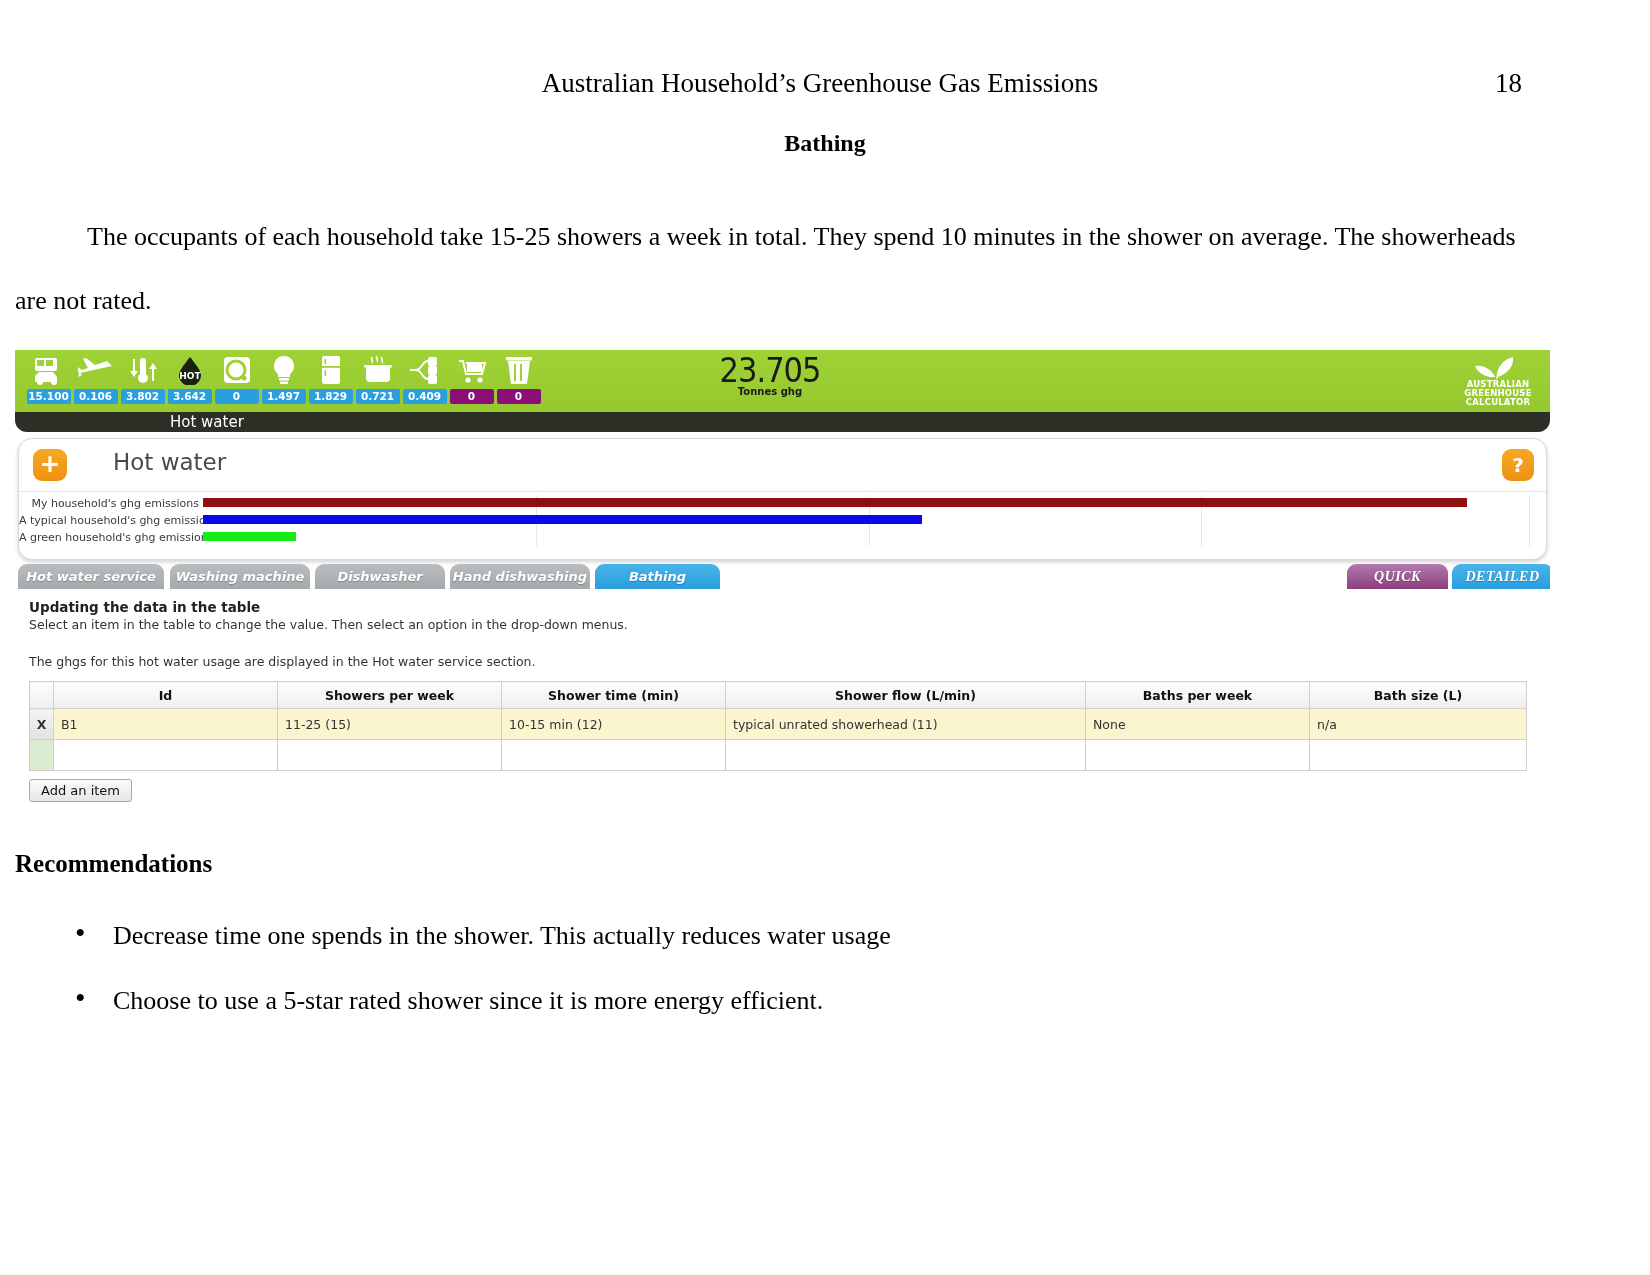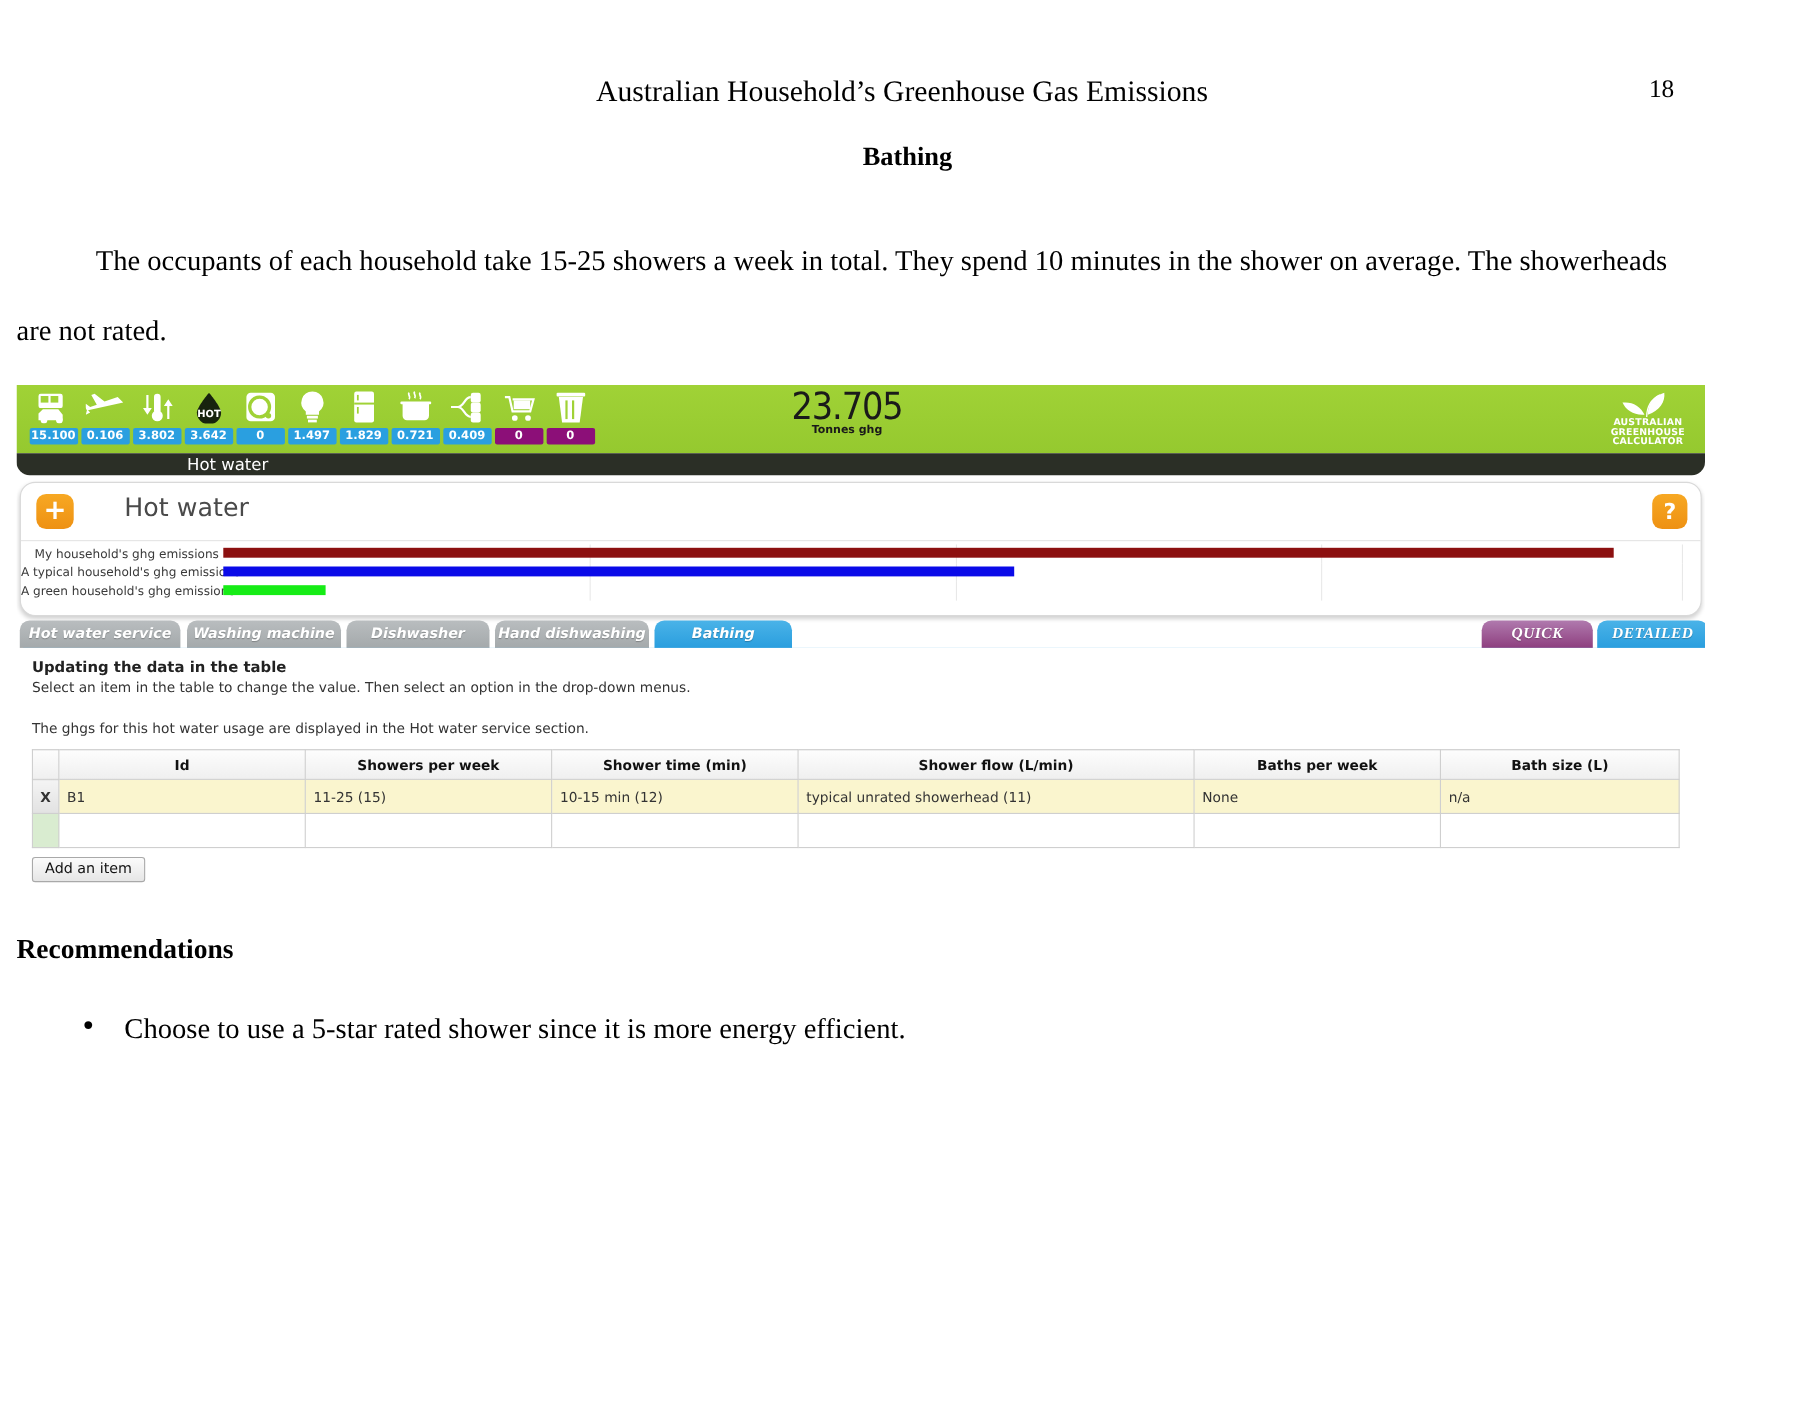--- a/index.html
+++ b/index.html
@@ -29,21 +29,21 @@
     left: 820px;
     top: 0;
     transform: translateX(-50%);
     font-size: 27px;
     white-space: nowrap;
   }
   .doc-header .pagenum {
     position: absolute;
     right: 128px;
     top: 0;
-    font-size: 23px;
+    font-size: 27px;
   }
 
   .section-title {
     position: absolute;
     top: 130px;
     left: 0;
     width: 1650px;
     text-align: center;
     font-size: 24px;
     font-weight: bold;
@@ -710,14 +710,15 @@
         </tr>
       </tbody>
     </table>
 
     <div class="addbtn">Add an item</div>
   </div>
 </div>
 
 <div class="rec-title">Recommendations</div>
 <ul class="rec-list">
+  <li>Decrease  time one spends in the shower. This actually reduces water usage</li>
   <li>Choose to use a 5-star rated shower since it is more energy efficient.</li>
 </ul>
 
 </body></html>

